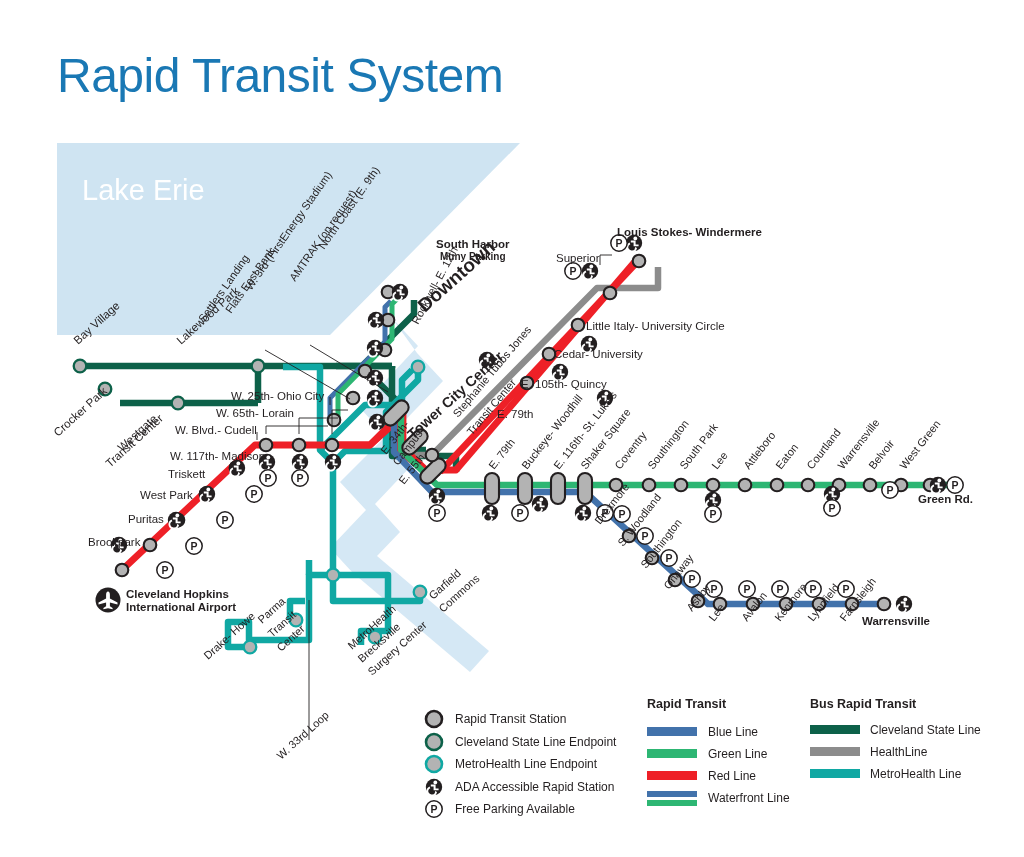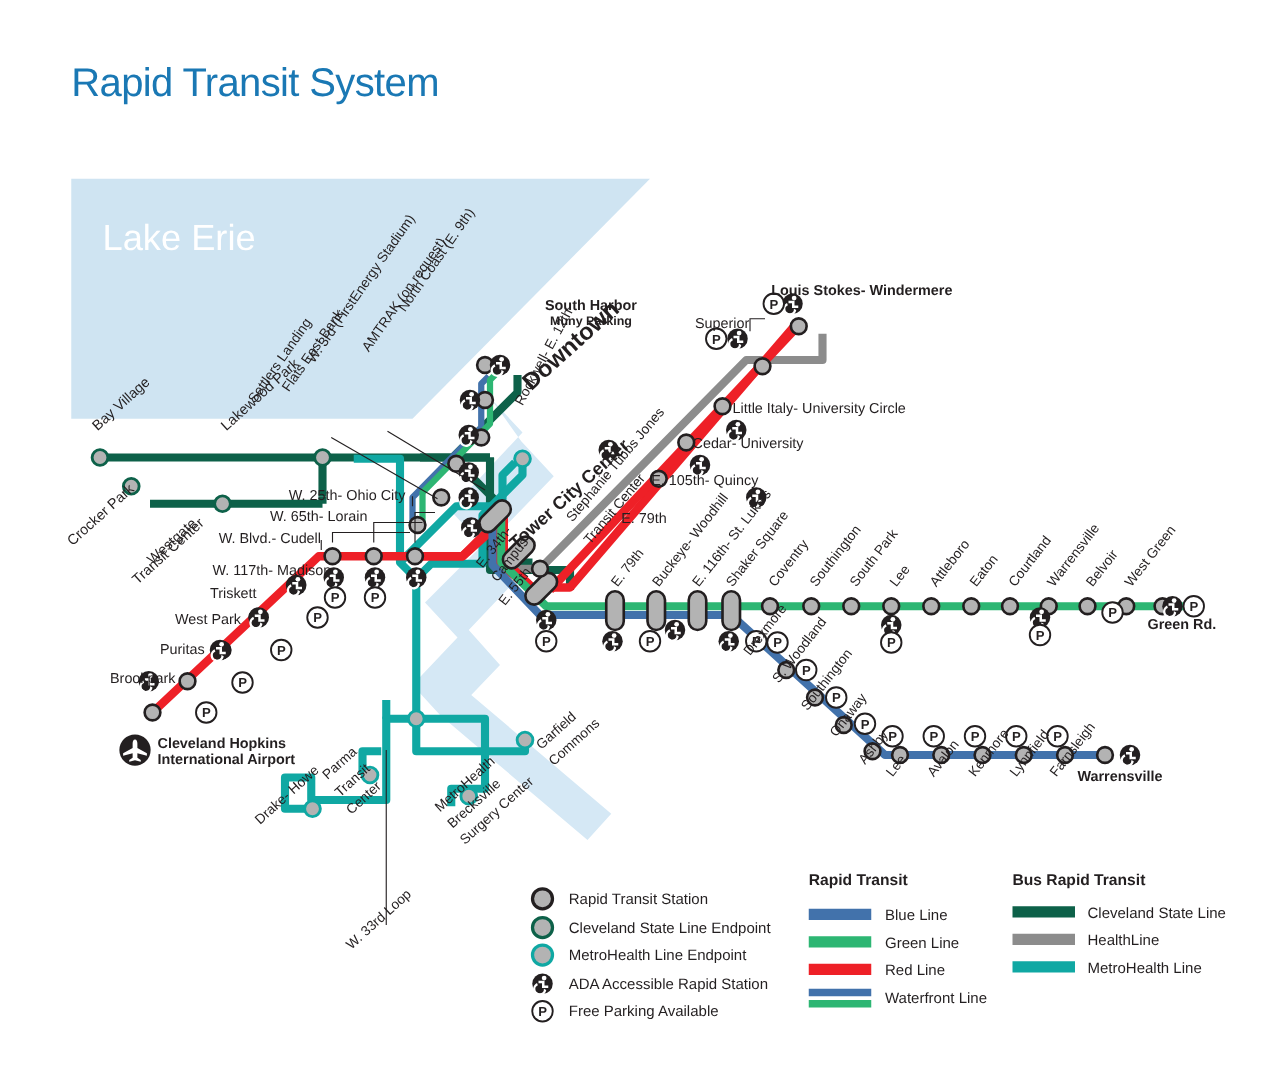--- a/index.html
+++ b/index.html
@@ -6,21 +6,21 @@
   body{
     width:1024px;height:857px;
     background:#ffffff;
     font-family:"Liberation Sans", sans-serif;
     overflow:hidden;
     position:relative;
   }
   #page-title{
     position:absolute;
     left:57px; top:48px;
-    font-size:32px;
+    font-size:48px;
     font-weight:400;
     color:#1a78b4;
     letter-spacing:-0.5px;
     white-space:nowrap;
   }
   #map-canvas{
     position:absolute;
     left:0; top:0;
     width:1024px;height:857px;
   }

